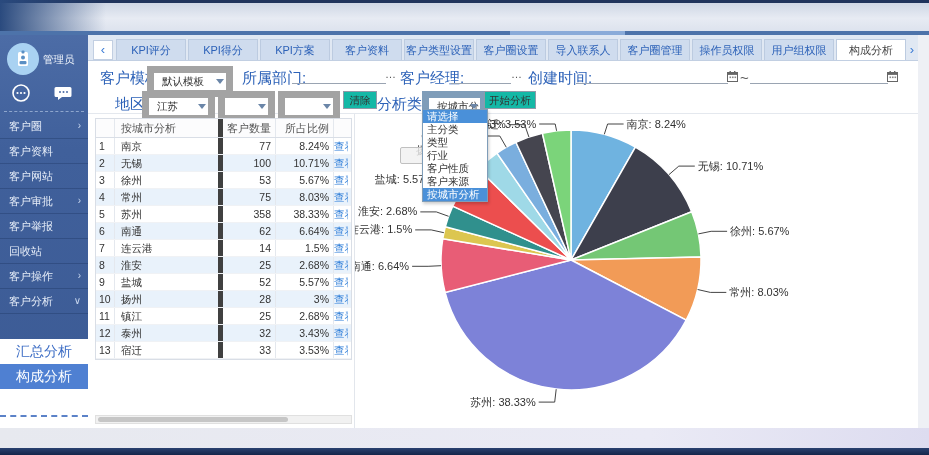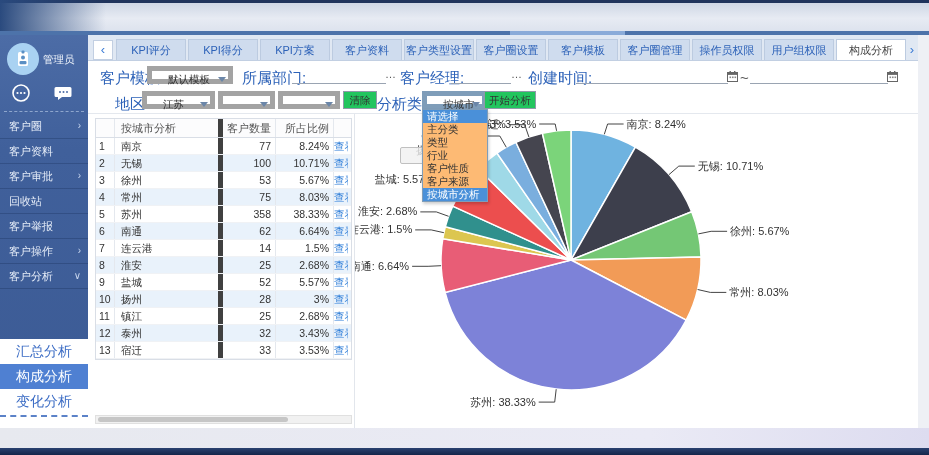--- a/index.html
+++ b/index.html
@@ -46,32 +46,32 @@
   #tab-strip{display:flex;margin-top:26px;}
   .tab{width:70px;height:21px;line-height:21px;text-align:center;font-size:11px;color:#2d62b8;
     background:#cfdcee;border:1px solid #bccbe0;border-bottom:none;margin-right:2px;
     box-sizing:border-box;white-space:nowrap;overflow:hidden;cursor:pointer;}
   .tab.active{background:#fff;color:#444;}
   #tab-fwd{margin-left:auto;margin-right:4px;margin-bottom:3px;color:#3a7bd5;font-size:13px;cursor:pointer;}
   
   #filters{position:absolute;left:88px;top:26px;width:830px;height:53px;background:#fff;
     border-bottom:1px solid #e4e8ee;box-sizing:border-box;}
   .f-label{position:absolute;font-size:15px;color:#2d62b8;white-space:nowrap;}
-  .f-select{position:absolute;height:18px;box-sizing:border-box;border:5px solid #a3a3a3;background:#fff;
-    font-size:10.5px;color:#333;line-height:16px;padding-left:16px;cursor:pointer;}
+  .f-select{position:absolute;height:31px;box-sizing:border-box;border:7px solid #a3a3a3;background:#fff;
+    font-size:10.5px;color:#333;line-height:16px;padding-left:8px;cursor:pointer;}
   .f-select .arr{position:absolute;right:2px;top:6px;width:0;height:0;
     border-left:4px solid transparent;border-right:4px solid transparent;border-top:5px solid #6b86a8;}
   .f-input{position:absolute;height:16px;border:none;border-bottom:1px solid #9aa4b2;
     font-size:10.5px;padding:0 2px;background:transparent;outline:none;}
   .f-ellipsis{position:absolute;font-size:11px;color:#555;cursor:pointer;}
-  .f-btn{position:absolute;height:18px;box-sizing:border-box;border:1px solid #8f9aa8;background:#22c55e;
+  .f-btn{position:absolute;height:18px;box-sizing:border-box;border:1px solid #8f9aa8;background:#14b8a6;
     font-size:10.5px;color:#333;text-align:center;line-height:16px;cursor:pointer;}
   .cal{position:absolute;width:11px;height:11px;cursor:pointer;}
   
-  #type-dropdown{position:absolute;left:422px;top:109px;width:64px;background:#fdba74;
+  #type-dropdown{position:absolute;left:422px;top:109px;width:64px;background:#ffffff;
     border:1px solid #7f9db9;z-index:60;box-shadow:1px 2px 3px rgba(0,0,0,.2);}
   .dd-option{height:13px;line-height:13px;font-size:10.5px;color:#333;padding-left:4px;
     white-space:nowrap;overflow:hidden;cursor:pointer;}
   .dd-option.hl{background:#4a90d9;color:#fff;}
   #ghost-tooltip{position:absolute;left:400px;top:147px;width:46px;height:15px;z-index:40;
     background:rgba(240,240,240,.8);border:1px solid #c0c0c0;border-radius:2px;}
   
   #table-panel{position:absolute;left:95px;top:83px;width:257px;background:#fff;
     border:1px solid #d9dee6;box-sizing:border-box;}
   .t-head{height:18px;display:flex;background:#fcfcfd;border-bottom:1px solid #d9dee6;
@@ -133,55 +133,57 @@
       <div id="side-divider"></div>
       <div id="sidebar-menu">
           <div class="side-item">
             <span>客户圈</span>
             <span class="side-arrow">›</span>
           </div>
           <div class="side-item">
             <span>客户资料</span>
           </div>
           <div class="side-item">
+            <span>客户网站</span>
+          </div>
+          <div class="side-item">
             <span>客户审批</span>
             <span class="side-arrow">›</span>
           </div>
           <div class="side-item">
+            <span>客户举报</span>
+          </div>
+          <div class="side-item">
             <span>回收站</span>
-          </div>
-          <div class="side-item">
-            <span>客户举报</span>
           </div>
           <div class="side-item">
             <span>客户操作</span>
             <span class="side-arrow">›</span>
           </div>
           <div class="side-item">
             <span>客户分析</span>
             <span class="side-arrow">∨</span>
           </div>
         </div>
       <div id="side-submenu">
           <div class="sub-item">汇总分析</div>
           <div class="sub-item active">构成分析</div>
-          <div class="sub-item">变化分析</div>
         </div>
     </div>
 
     <div id="tabbar">
       <div id="tab-back">‹</div>
       <div id="tab-strip">
           <div class="tab">KPI评分</div>
           <div class="tab">KPI得分</div>
           <div class="tab">KPI方案</div>
           <div class="tab">客户资料</div>
           <div class="tab">客户类型设置</div>
           <div class="tab">客户圈设置</div>
-          <div class="tab">客户模板</div>
+          <div class="tab">导入联系人</div>
           <div class="tab">客户圈管理</div>
           <div class="tab">操作员权限</div>
           <div class="tab">用户组权限</div>
           <div class="tab active">构成分析</div>
         </div>
       <div id="tab-fwd">›</div>
     </div>
 
     <div id="filters">
       <span class="f-label" style="left:12px;top:8px">客户模板:</span>

